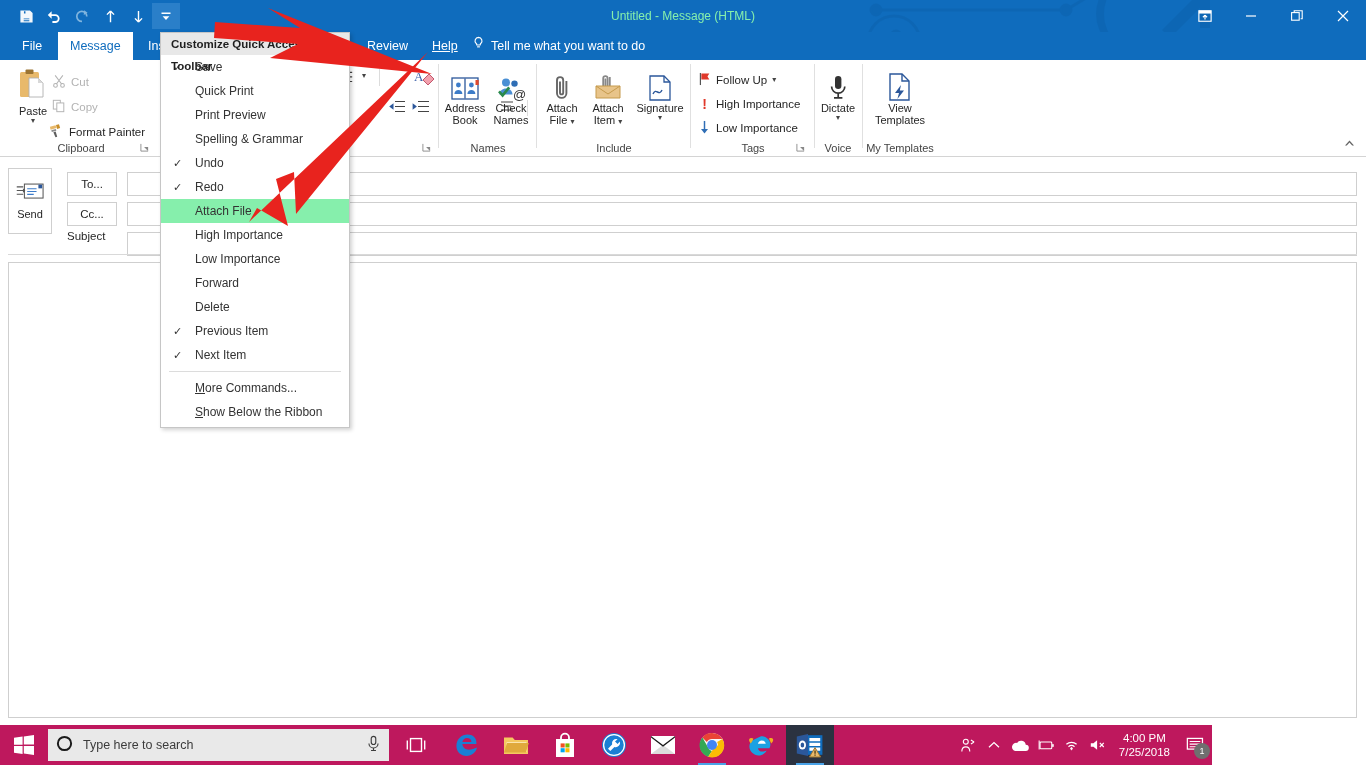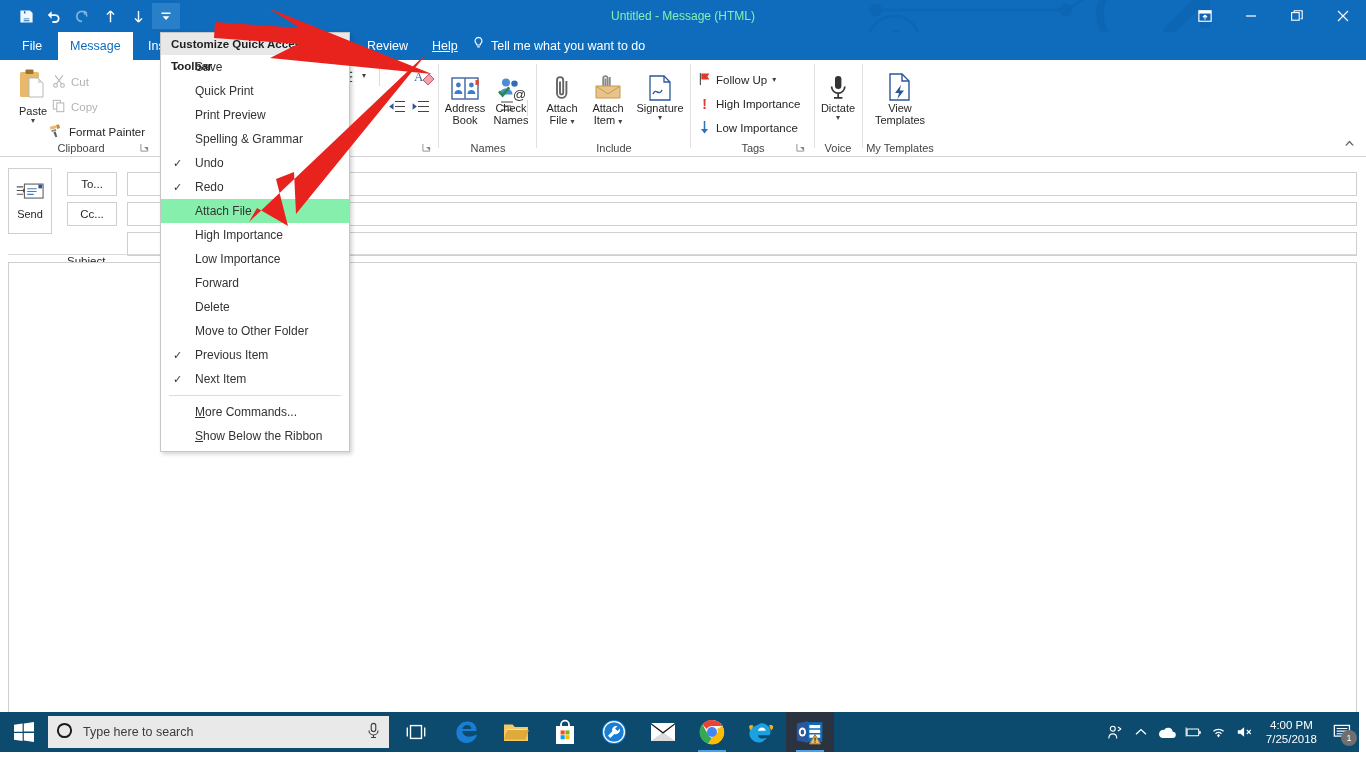--- a/index.html
+++ b/index.html
@@ -122,22 +122,22 @@
   .mitem.hl{ background:#86efac; }
   .mitem .chk{ position:absolute; left:12px; top:0; font-size:11px; color:#333; }
   .mitem u{ text-decoration:underline; }
   .msep{ height:1px; background:#dcdcdc; margin:4px 8px; }
 
   
   #arrows{ position:absolute; left:0; top:0; width:1366px; height:768px; pointer-events:none; z-index:60; }
 
   
   #taskbar{
-    position:absolute; left:0; bottom:16px; width:1359px; height:40px;
-    background:#0c4a6e;
+    position:absolute; left:0; bottom:3px; width:1212px; height:40px;
+    background:#be185d;
   }
   #startbtn{ position:absolute; left:0; top:0; width:48px; height:40px; display:flex; align-items:center; justify-content:center; }
   #searchbox{
     position:absolute; left:48px; top:4px; width:341px; height:32px;
     background:#e9e9e9; display:flex; align-items:center; gap:10px; padding:0 8px;
     color:#3c3c3c; font-size:12.5px;
   }
   #taskview{ position:absolute; left:395px; top:0; width:42px; height:40px; display:flex; align-items:center; justify-content:center; }
   .tbapp{ position:absolute; top:0; width:48px; height:40px; display:flex; align-items:center; justify-content:center; }
   .tbapp.run::after{ content:""; position:absolute; bottom:0; left:10px; width:28px; height:2px; background:#4aa3e8; }
@@ -510,21 +510,21 @@
         <rect x="24" y="2.6" width="4" height="4" fill="#2b579a"></rect>
         <path stroke="#555" stroke-width="1.1" d="M0.8 5h7M0.8 9h7M0.8 13h7"></path>
         <path fill="#555" d="M7.4 6.4L10 9l-2.6 2.6z"></path>
       </svg>
     </span>
     <span>Send</span>
   </div>
 
   <div class="fbtn" style="top:14px;">To...</div>
   <div class="fbtn" style="top:44px;">Cc...</div>
-  <div class="flabel" style="top:66px;margin-top:25px;">Subject</div>
+  <div class="flabel" style="top:66px;">Subject</div>
 
   <div class="finput" style="top:14px;"></div>
   <div class="finput" style="top:44px;"></div>
   <div class="finput" style="top:74px;"></div>
 </div>
 <div id="hdr-rule"></div>
 
 <div id="bodybox"></div>
 
 <div id="qatmenu">
@@ -548,22 +548,20 @@
   <div class="mitem hl">
     <span>Attach File</span></div>
   <div class="mitem">
     <span>High Importance</span></div>
   <div class="mitem">
     <span>Low Importance</span></div>
   <div class="mitem">
     <span>Forward</span></div>
   <div class="mitem">
     <span>Delete</span></div>
-  <div class="mitem">
-    <span>Move to Other Folder</span></div>
   <div class="mitem">
     <span class="chk">✓</span>
     <span>Previous Item</span></div>
   <div class="mitem">
     <span class="chk">✓</span>
     <span>Next Item</span></div>
 
   <div class="msep"></div>
 
   <div class="mitem">

